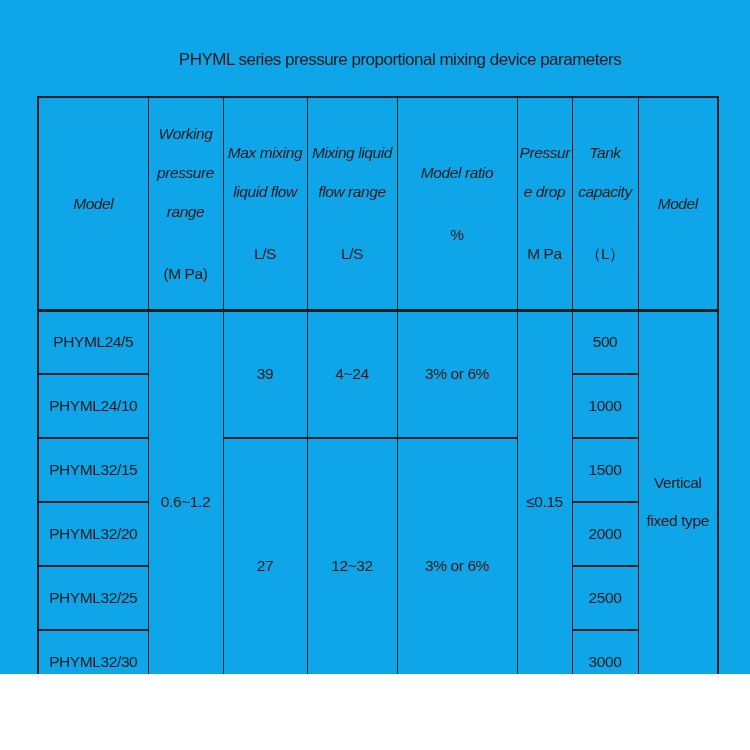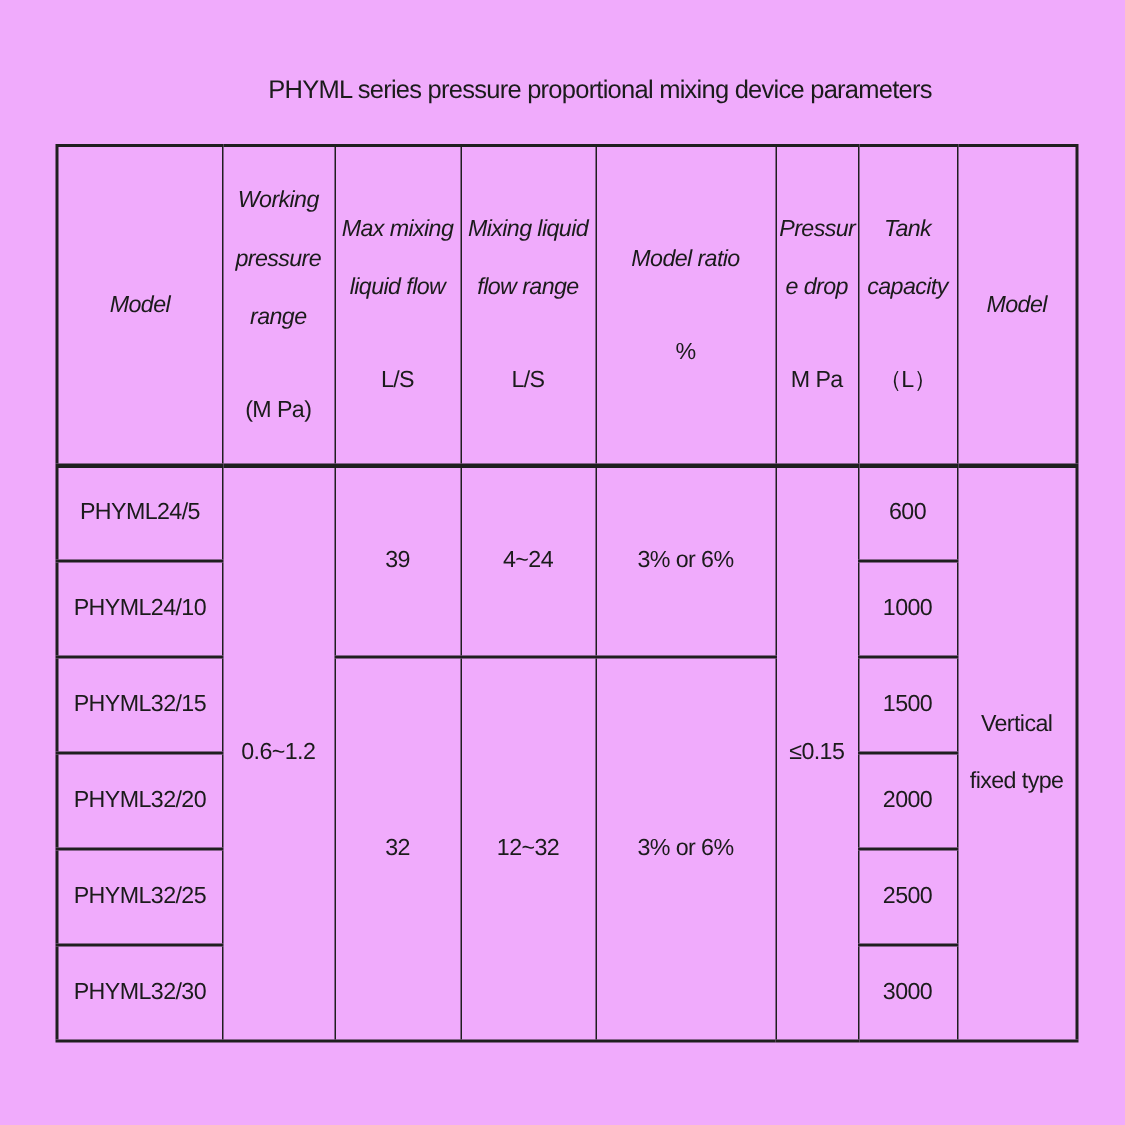--- a/index.html
+++ b/index.html
@@ -3,22 +3,22 @@
 <meta charset="utf-8">
 <style>
   html, body {
     margin: 0;
     padding: 0;
     background: #ffffff;
   }
   .page {
     position: relative;
     width: 750px;
-    height: 750px;
-    background: #f0abfc;
+    height: 674px;
+    background: #0ea5e9;
     font-family: "Liberation Sans", sans-serif;
     color: #1b1b1b;
     overflow: hidden;
   }
   .title {
     position: absolute;
     top: 48px;
     left: 25px;
     width: 750px;
     text-align: center;
@@ -125,30 +125,30 @@
       </tr>
     </thead>
     <tbody>
       <tr>
         <td>PHYML24/5</td>
         <td rowspan="6">0.6~1.2</td>
         <td rowspan="2">39</td>
         <td rowspan="2">4~24</td>
         <td rowspan="2">3% or 6%</td>
         <td rowspan="6">≤0.15</td>
-        <td>600</td>
+        <td>500</td>
         <td rowspan="6" class="type-cell">Vertical fixed type</td>
       </tr>
       <tr>
         <td>PHYML24/10</td>
         <td>1000</td>
       </tr>
       <tr>
         <td>PHYML32/15</td>
-        <td rowspan="4">32</td>
+        <td rowspan="4">27</td>
         <td rowspan="4">12~32</td>
         <td rowspan="4">3% or 6%</td>
         <td>1500</td>
       </tr>
       <tr>
         <td>PHYML32/20</td>
         <td>2000</td>
       </tr>
       <tr>
         <td>PHYML32/25</td>

